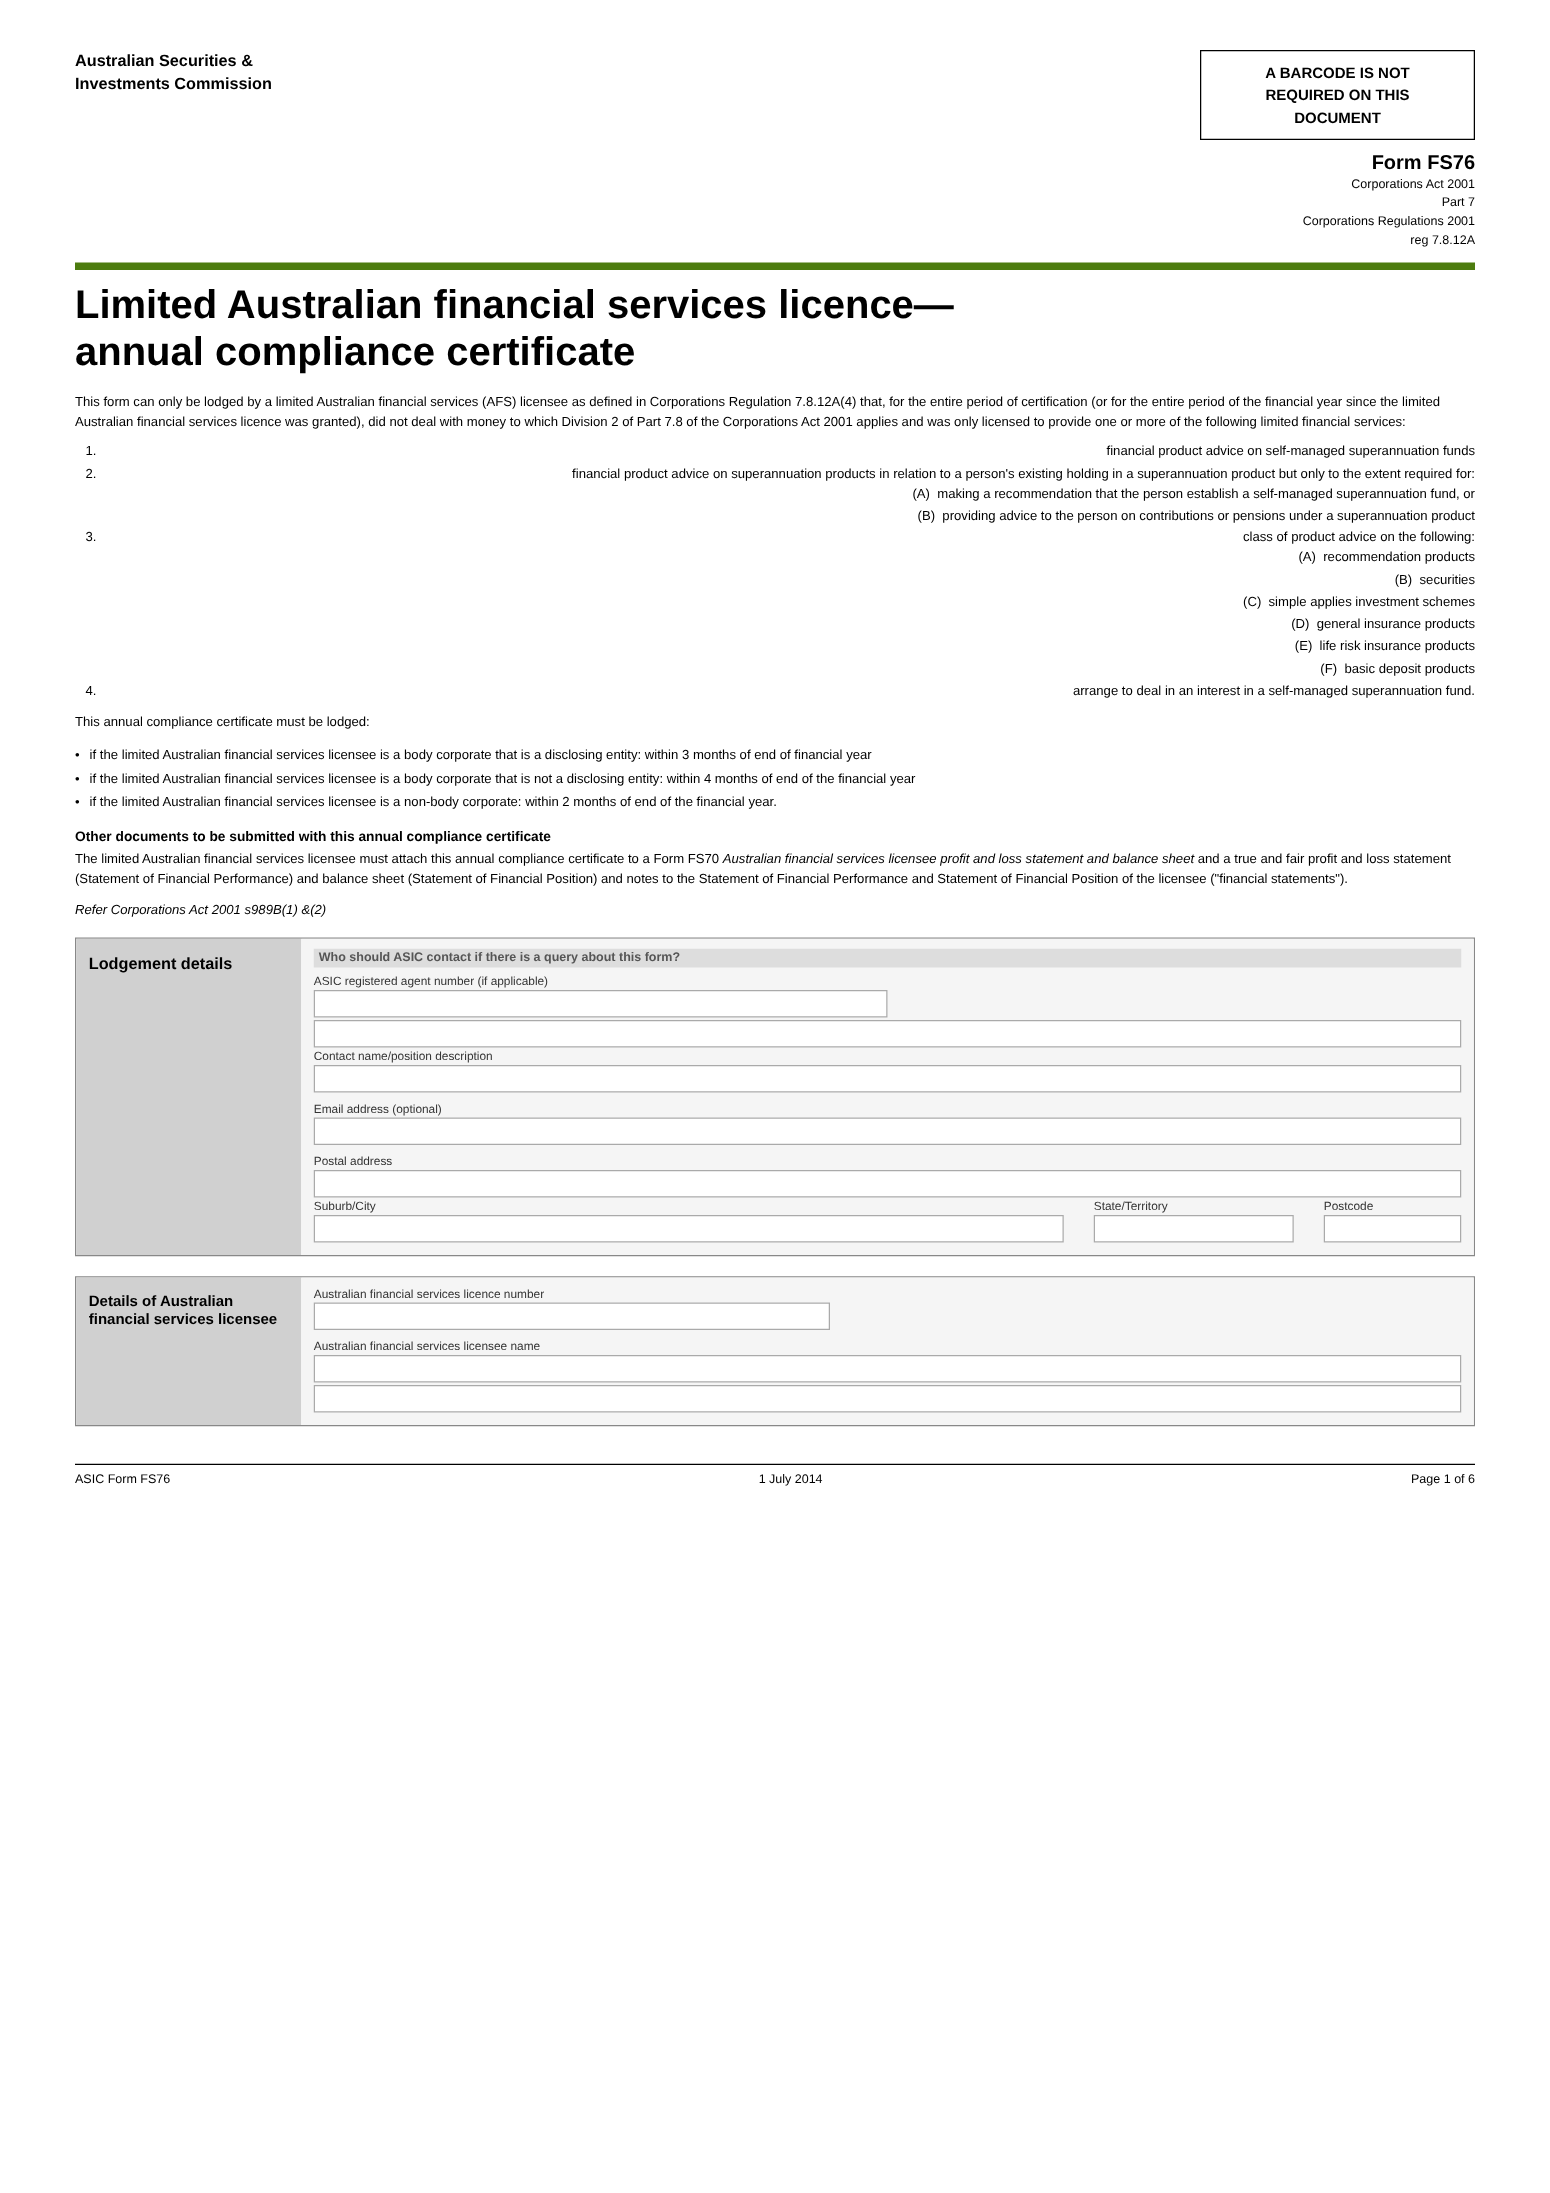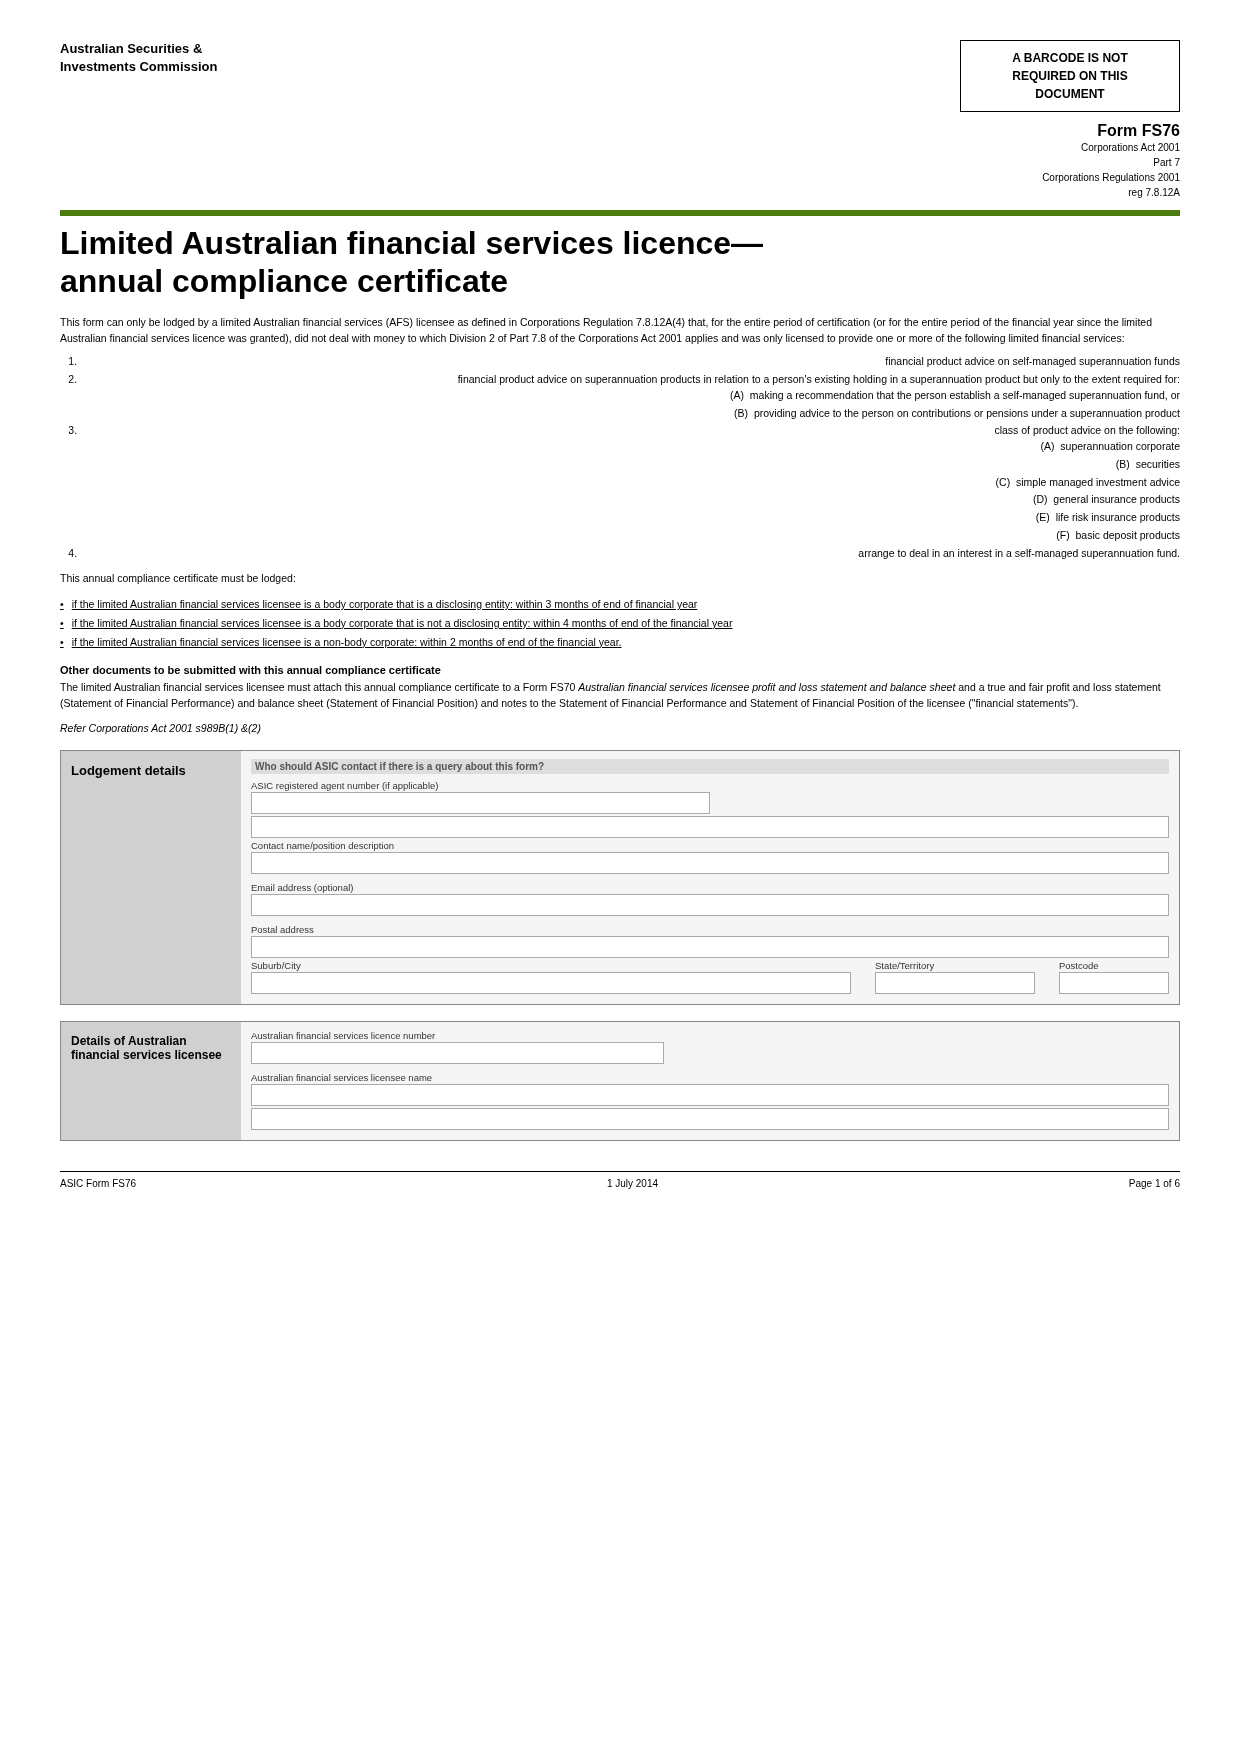--- a/index.html
+++ b/index.html
@@ -77,21 +77,20 @@
     }
     .bullet-section {
       margin: 10px 0;
     }
     .bullet-item {
       display: flex;
       align-items: flex-start;
       font-size: 10.5px;
       line-height: 1.5;
       margin-bottom: 3px;
-      text-decoration: underline;
     }
     .bullet-item::before {
       content: "•";
       margin-right: 8px;
       flex-shrink: 0;
     }
     .other-docs {
       margin-top: 14px;
       margin-bottom: 10px;
     }
@@ -231,23 +230,23 @@
   <li>
     <span>financial product advice on superannuation products in relation to a person's existing holding in a superannuation product but only to the extent required for:</span>
     <ul class="sub-list">
       <li><span>(A)</span>&nbsp;&nbsp;<span>making a recommendation that the person establish a self-managed superannuation fund, or</span></li>
       <li><span>(B)</span>&nbsp;&nbsp;<span>providing advice to the person on contributions or pensions under a superannuation product</span></li>
     </ul>
   </li>
   <li>
     <span>class of product advice on the following:</span>
     <ul class="sub-list">
-      <li><span>(A)</span>&nbsp;&nbsp;<span>superannuation corporate</span></li>
+      <li><span>(A)</span>&nbsp;&nbsp;<span>recommendation products</span></li>
       <li><span>(B)</span>&nbsp;&nbsp;<span>securities</span></li>
-      <li><span>(C)</span>&nbsp;&nbsp;<span>simple managed investment advice</span></li>
+      <li><span>(C)</span>&nbsp;&nbsp;<span>simple applies investment schemes</span></li>
       <li><span>(D)</span>&nbsp;&nbsp;<span>general insurance products</span></li>
       <li><span>(E)</span>&nbsp;&nbsp;<span>life risk insurance products</span></li>
       <li><span>(F)</span>&nbsp;&nbsp;<span>basic deposit products</span></li>
     </ul>
   </li>
   <li>
     <span>arrange to deal in an interest in a self-managed superannuation fund.</span>
   </li>
 </ol>
 

